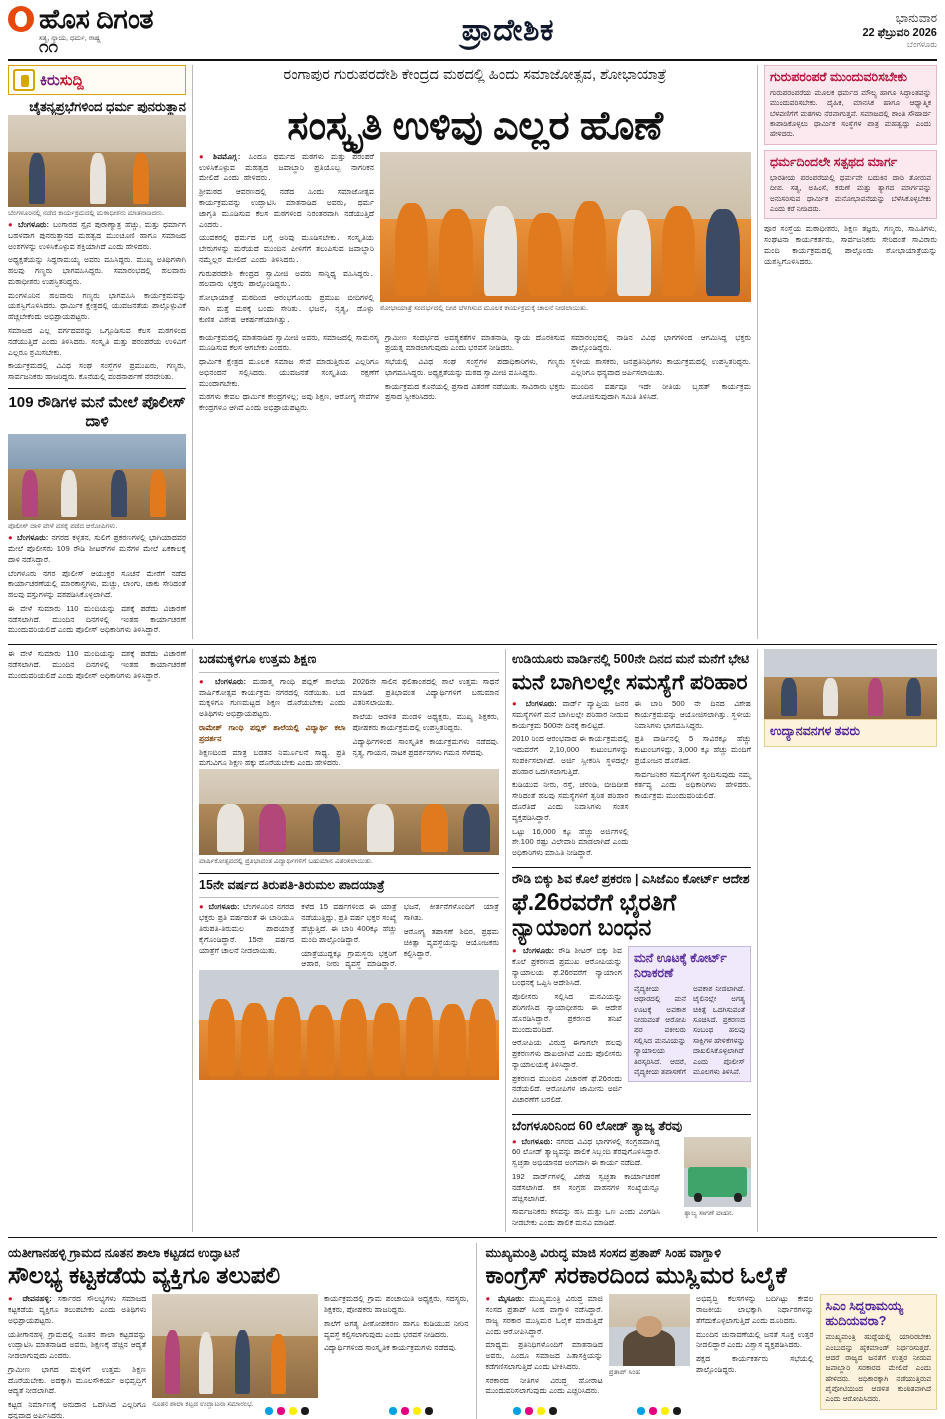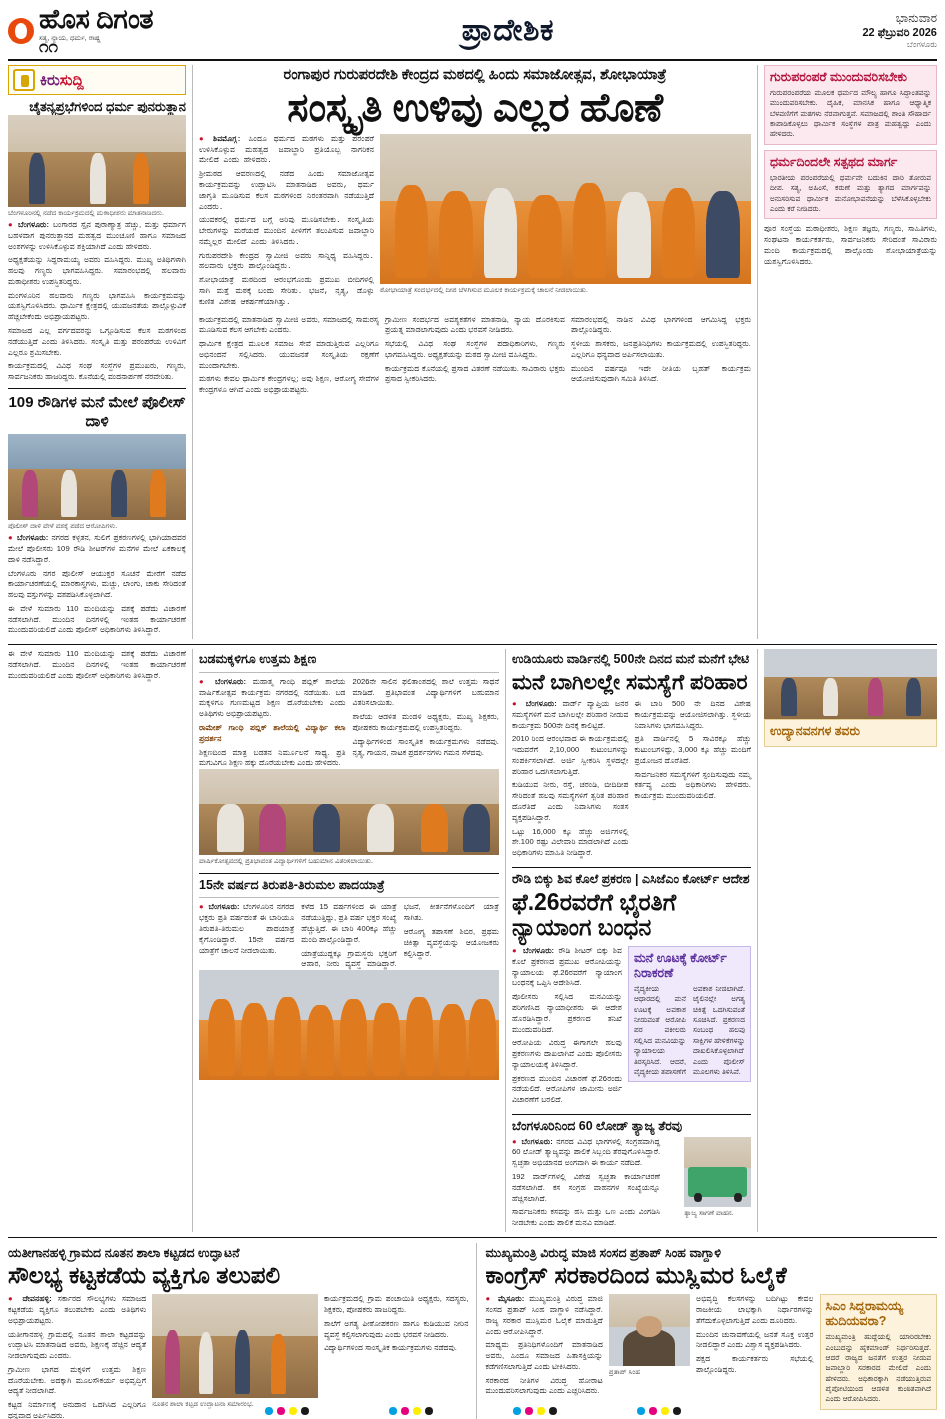--- a/index.html
+++ b/index.html
@@ -12,21 +12,21 @@
     color: #111;
     overflow: hidden;
   }
   .page { width: 945px; height: 1419px; position: relative; padding: 6px 8px; }
 
   
   .masthead {
     display: flex; align-items: center; justify-content: space-between;
     border-bottom: 2px solid #111; padding-bottom: 4px; margin-bottom: 4px;
   }
-  .logo-block { display:flex; align-items:center; gap:5px; }
+  .logo-block { display:flex; gap:5px; }
   .logo-mark {
     width: 26px; height: 26px; border-radius: 50%;
     background: #e8480c; position: relative; flex: none;
   }
   .logo-mark:after{
     content:""; position:absolute; left:7px; top:5px; width:12px; height:16px;
     background:#fff; border-radius: 50% 50% 45% 45%;
   }
   .logo-text { line-height: 1; }
   .logo-main {
@@ -87,22 +87,22 @@
   .sec-rule { border-top: 1px solid #111; margin: 5px 0 4px; }
   .thin-rule { border-top: 1px solid #bbb; margin: 4px 0; }
 
   .hl-small {
     font-size: 15px; font-weight: bold; text-align:center; line-height:1.25;
     margin: 4px 0;
   }
 
   
   .kicker {
-    font-size: 14.5px; font-weight: bold; text-align:center; line-height:1.3;
-    margin-bottom: 2px;
+    font-size: 14.5px; font-weight: normal; text-align:center; line-height:1.3;
+    margin-bottom: 20px;
   }
   .lead-title {
     font-size: 40px; font-weight: bold; text-align: center; line-height: 1.05;
     letter-spacing: -0.5px; margin: 0 0 6px;
   }
   .lead-cols { display:flex; gap:6px; }
   .lead-c1 { width: 175px; flex:none;font-family:Liberation Mono, monospace; }
   .lead-c2 { flex:1; }
   .photo.lead { height: 150px; }
 
@@ -110,21 +110,21 @@
   .three > div { flex:1; }
 
   
   .rail-box { padding: 4px 5px; margin-bottom: 5px; }
   .rail-pink { background: #fce9ef; border:1px solid #e7b9c8; }
   .rail-yellow { background: #fdf3dd; border:1px solid #e6cf94; }
   .rail-violet { background: #efe9fb; border:1px solid #c7b9e7; }
   .rail-h {
     font-size: 12.5px; font-weight:bold; color:#b3123c; line-height:1.2; margin-bottom:3px;
   }
-  .rail-h.brown { color:#a16207; }
+  .rail-h.brown { color:#4c1d95; }
   .rail-h.violet { color:#5b2f9c; }
   .rail-t { font-size: 7.4px; line-height:1.4; text-align:justify; }
 
   
   .hl-med {
     font-size: 12.5px; font-weight:bold; line-height:1.25; margin:3px 0 2px;
   }
   .hl-big {
     font-size: 21px; font-weight:bold; line-height:1.15; margin: 2px 0 5px;
   }

